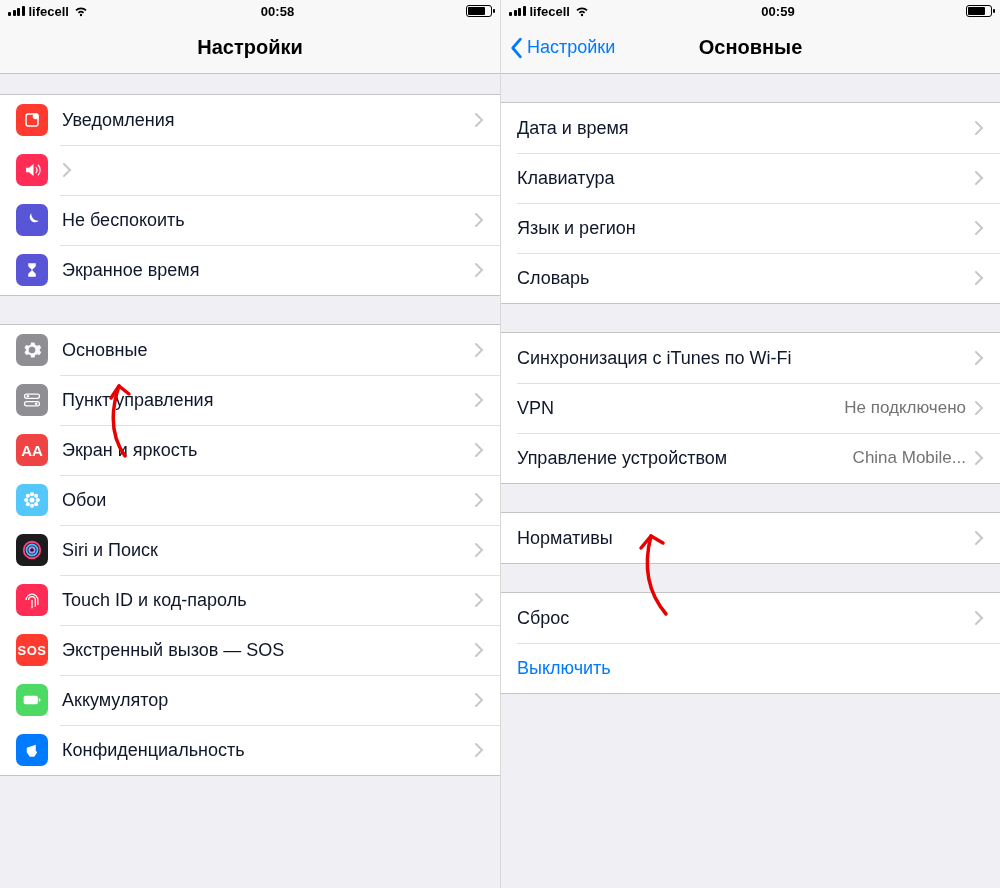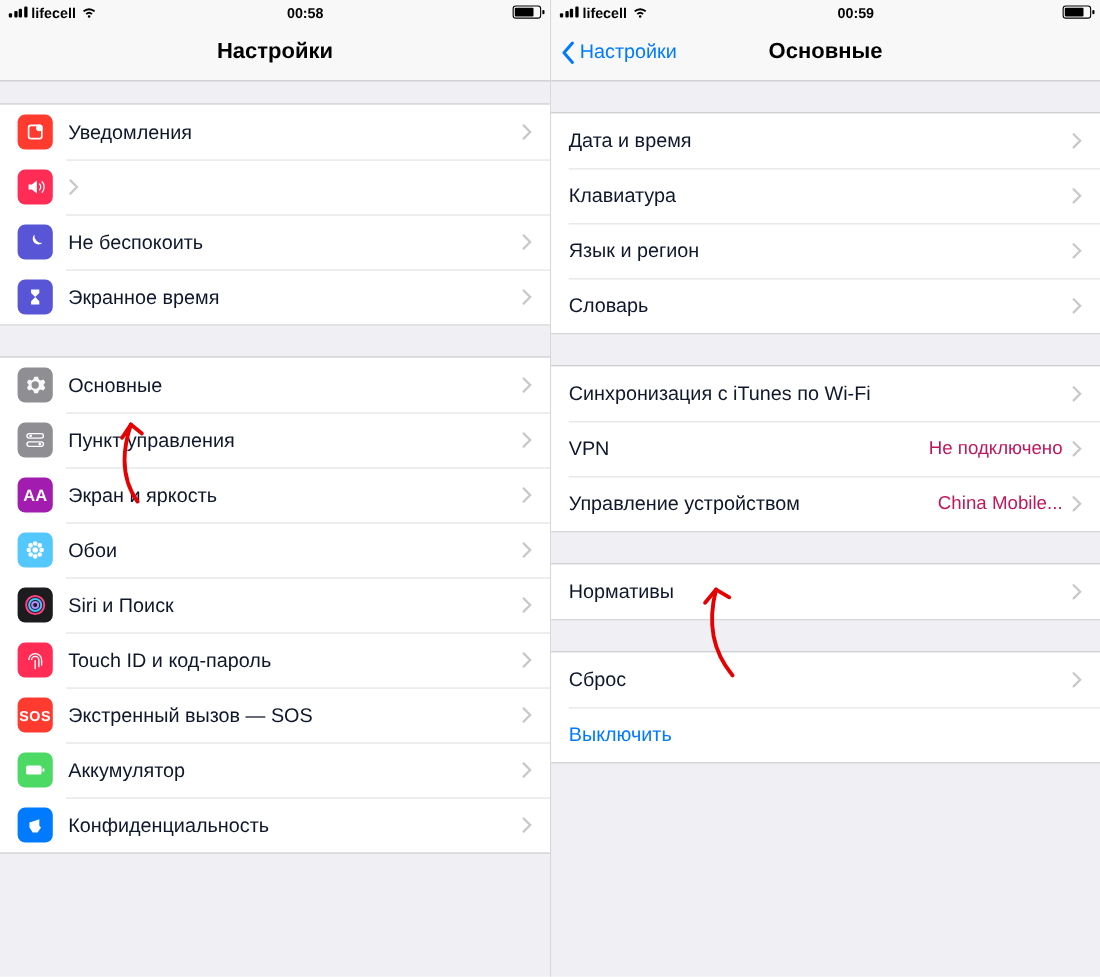--- a/index.html
+++ b/index.html
@@ -111,37 +111,37 @@
     flex-shrink: 0;
   }
   .row-label {
     flex: 1;
     font-size: 18px;
     color: #0f172a;
     font-weight: 400;
   }
   .row-detail {
     font-size: 17px;
-    color: #be185d;
+    color: #737373;
     margin-right: 8px;
   }
   .row-link { color: #007aff; }
   .chevron {
     color: #c7c7cc;
     flex-shrink: 0;
   }
   .chevron svg { width: 10px; height: 16px; display:block; }
 
   
   .bg-red     { background: #ff3b30; }
   .bg-pink    { background: #ff2d55; }
   .bg-pinkr   { background: #ff2d55; }
   .bg-violet  { background: #5856d6; }
   .bg-grey    { background: #8e8e93; }
-  .bg-blue    { background: #a21caf; }
+  .bg-blue    { background: #ef4444; }
   .bg-cyan    { background: #54c7fc; }
   .bg-green   { background: #4cd964; }
   .bg-black   { background: #1c1c1e; }
   .bg-sos     { background: #ff3b30; color:#fff; font-weight:700; font-size:13px; letter-spacing:0.5px;}
   .bg-hand    { background: #007aff; }
   .icon-glyph { color:#fff; font-size:18px; }
 
   
   .arrow-svg {
     position: absolute;

